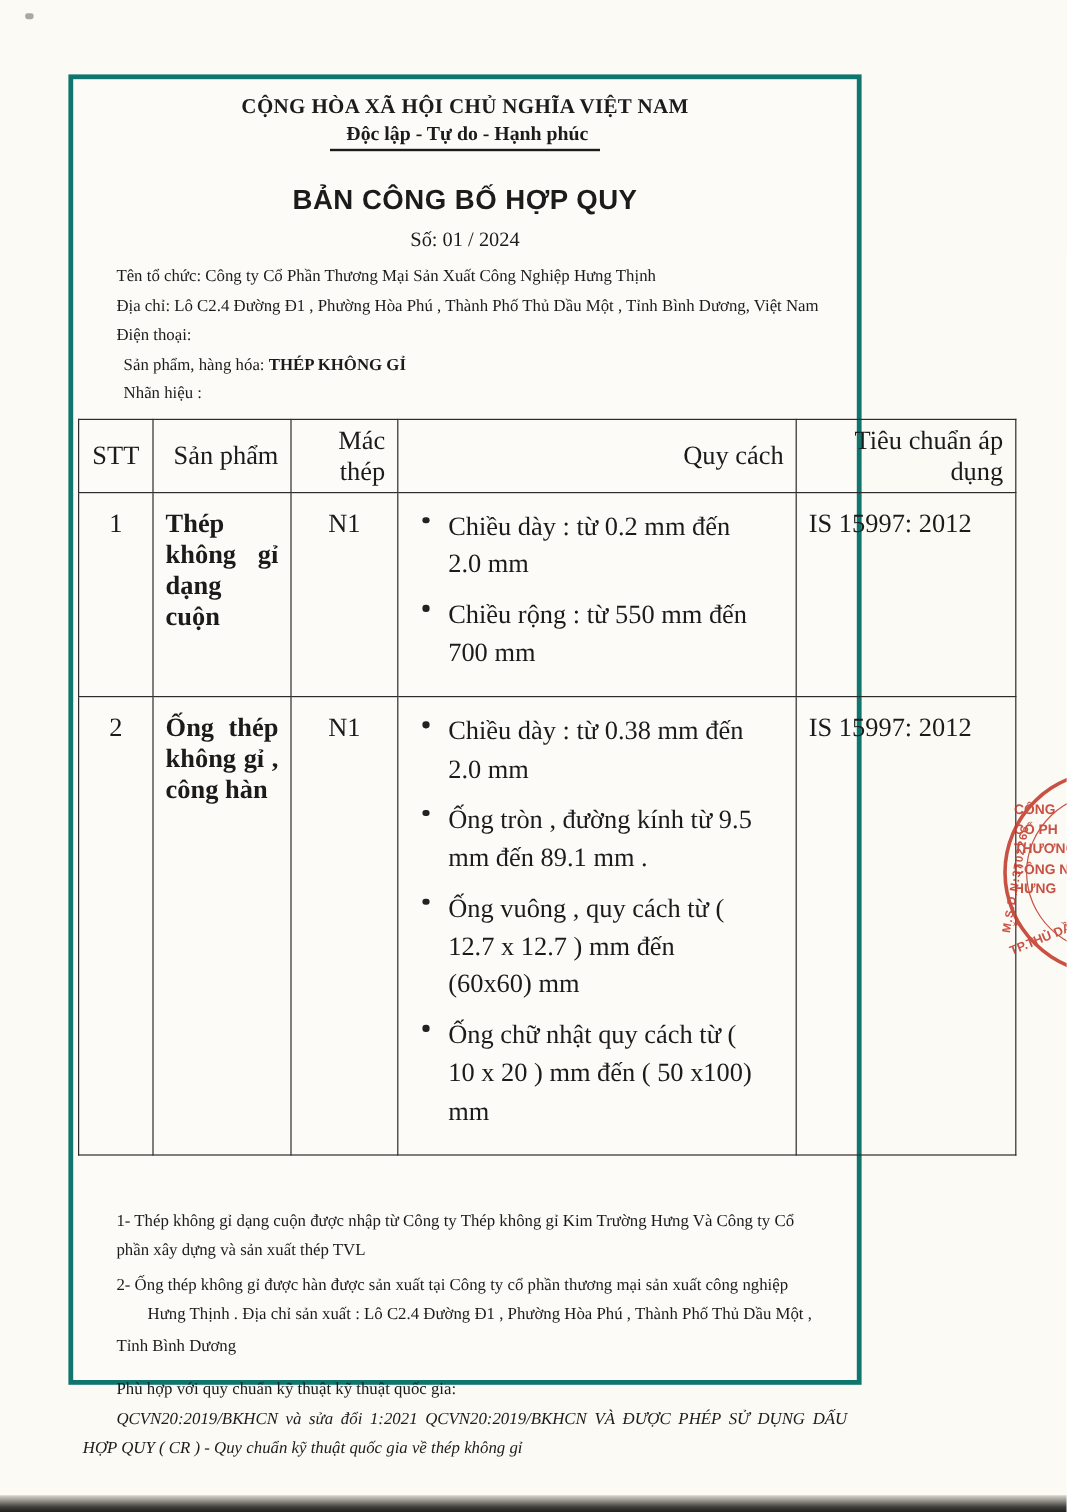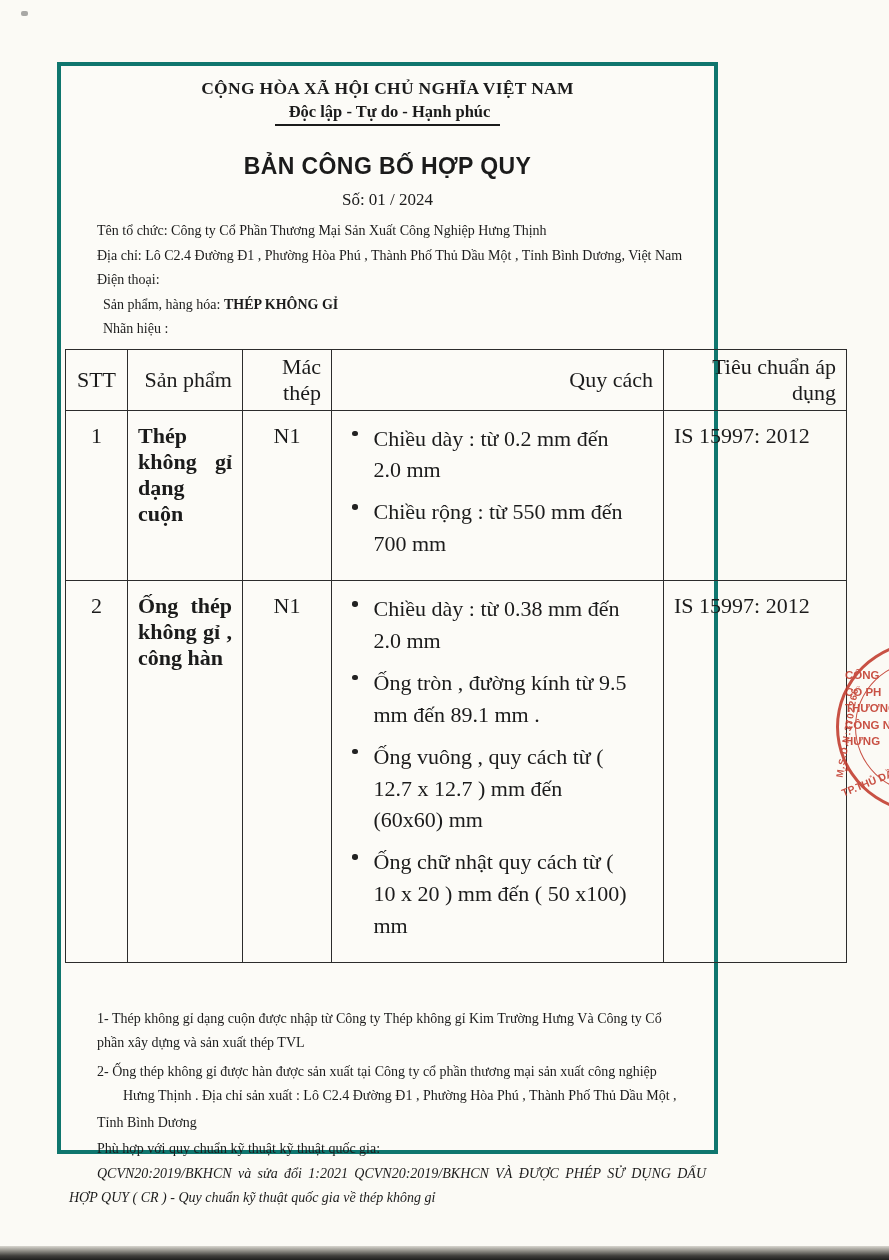--- a/index.html
+++ b/index.html
@@ -84,21 +84,21 @@
     width: 5.5px; height: 5.5px;
     border-radius: 50%;
     background: #222;
     margin: 8px 16px 0 6px;
   }
 
   .notes { margin-top: 44px; }
   .note1 { padding: 0 30px 0 36px; margin-bottom: 6px; }
   .note2 { padding-left: 62px; text-indent: -26px; padding-right: 30px; margin-bottom: 4px; }
   .note3, .note4 { padding-left: 36px; }
-  .note4 { margin-top: 2px; }
+  .note4 { margin-top: 12px; }
   .note5 { padding: 0 8px; text-indent: 28px; text-align: justify; margin-top: 2px; font-style: italic; }
 
   
   .stamp {
     position: absolute;
     left: 836px;
     top: 641px;
     width: 176px;
     height: 172px;
     color: #c23a2c;

